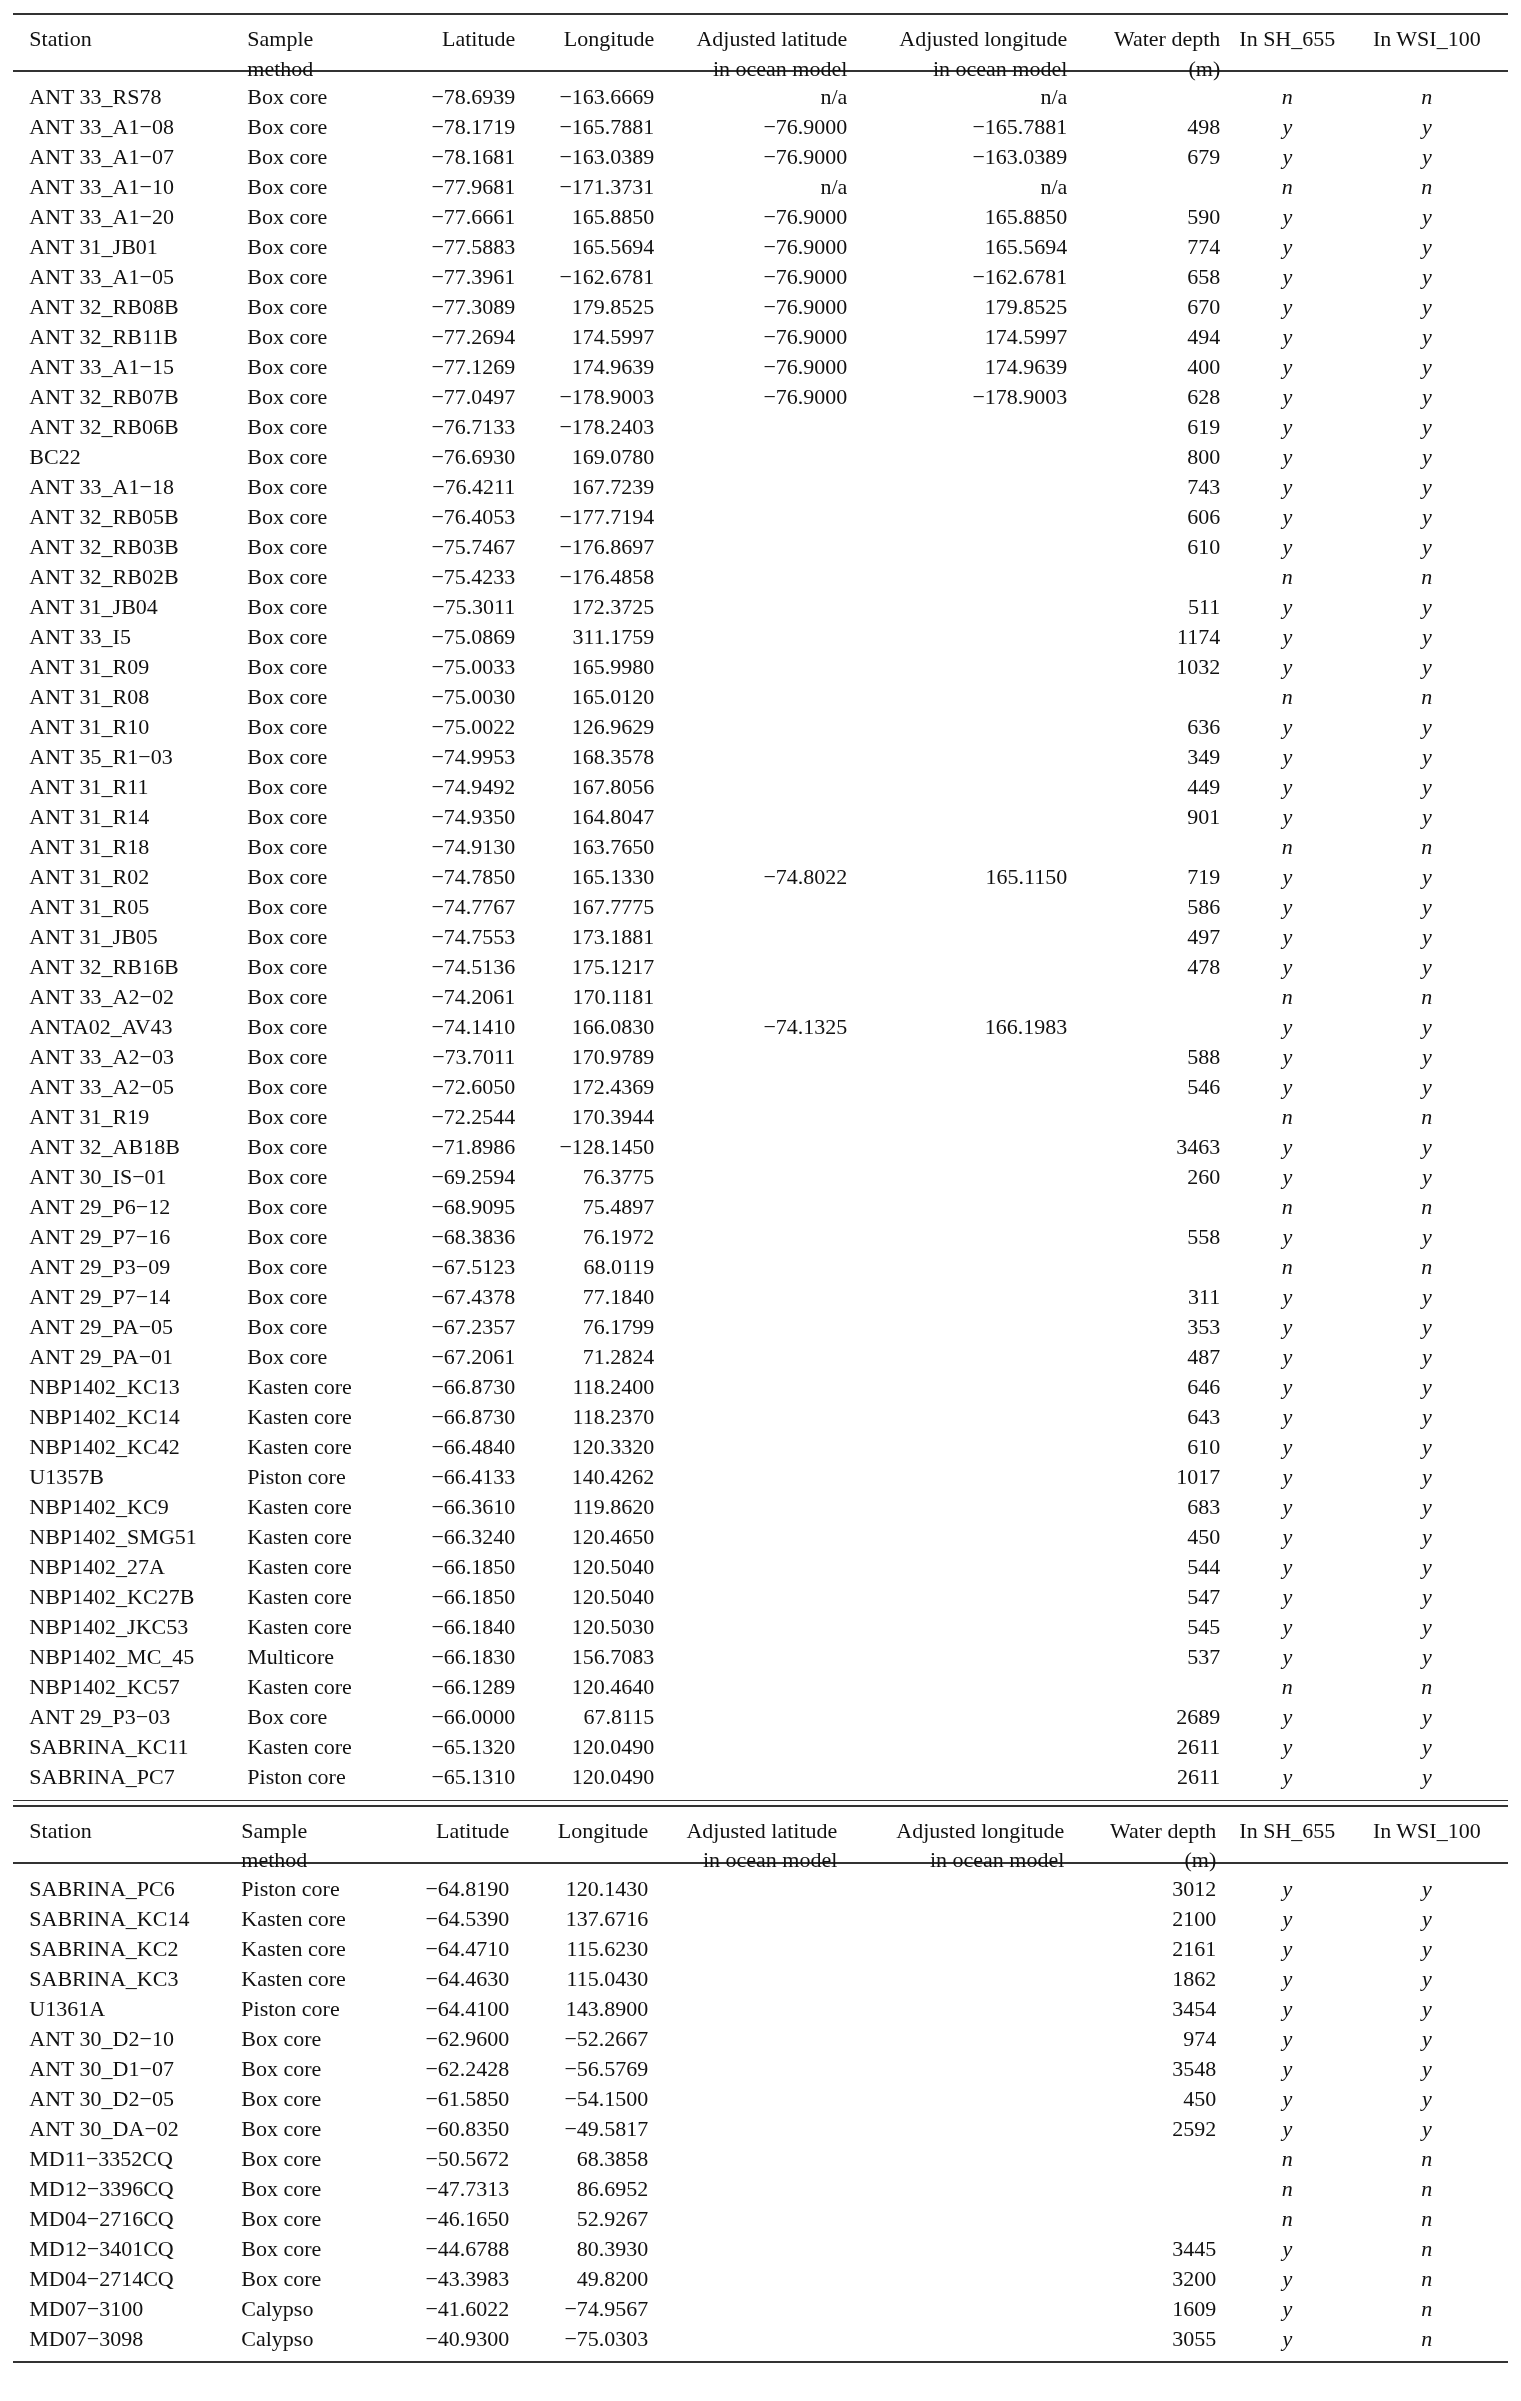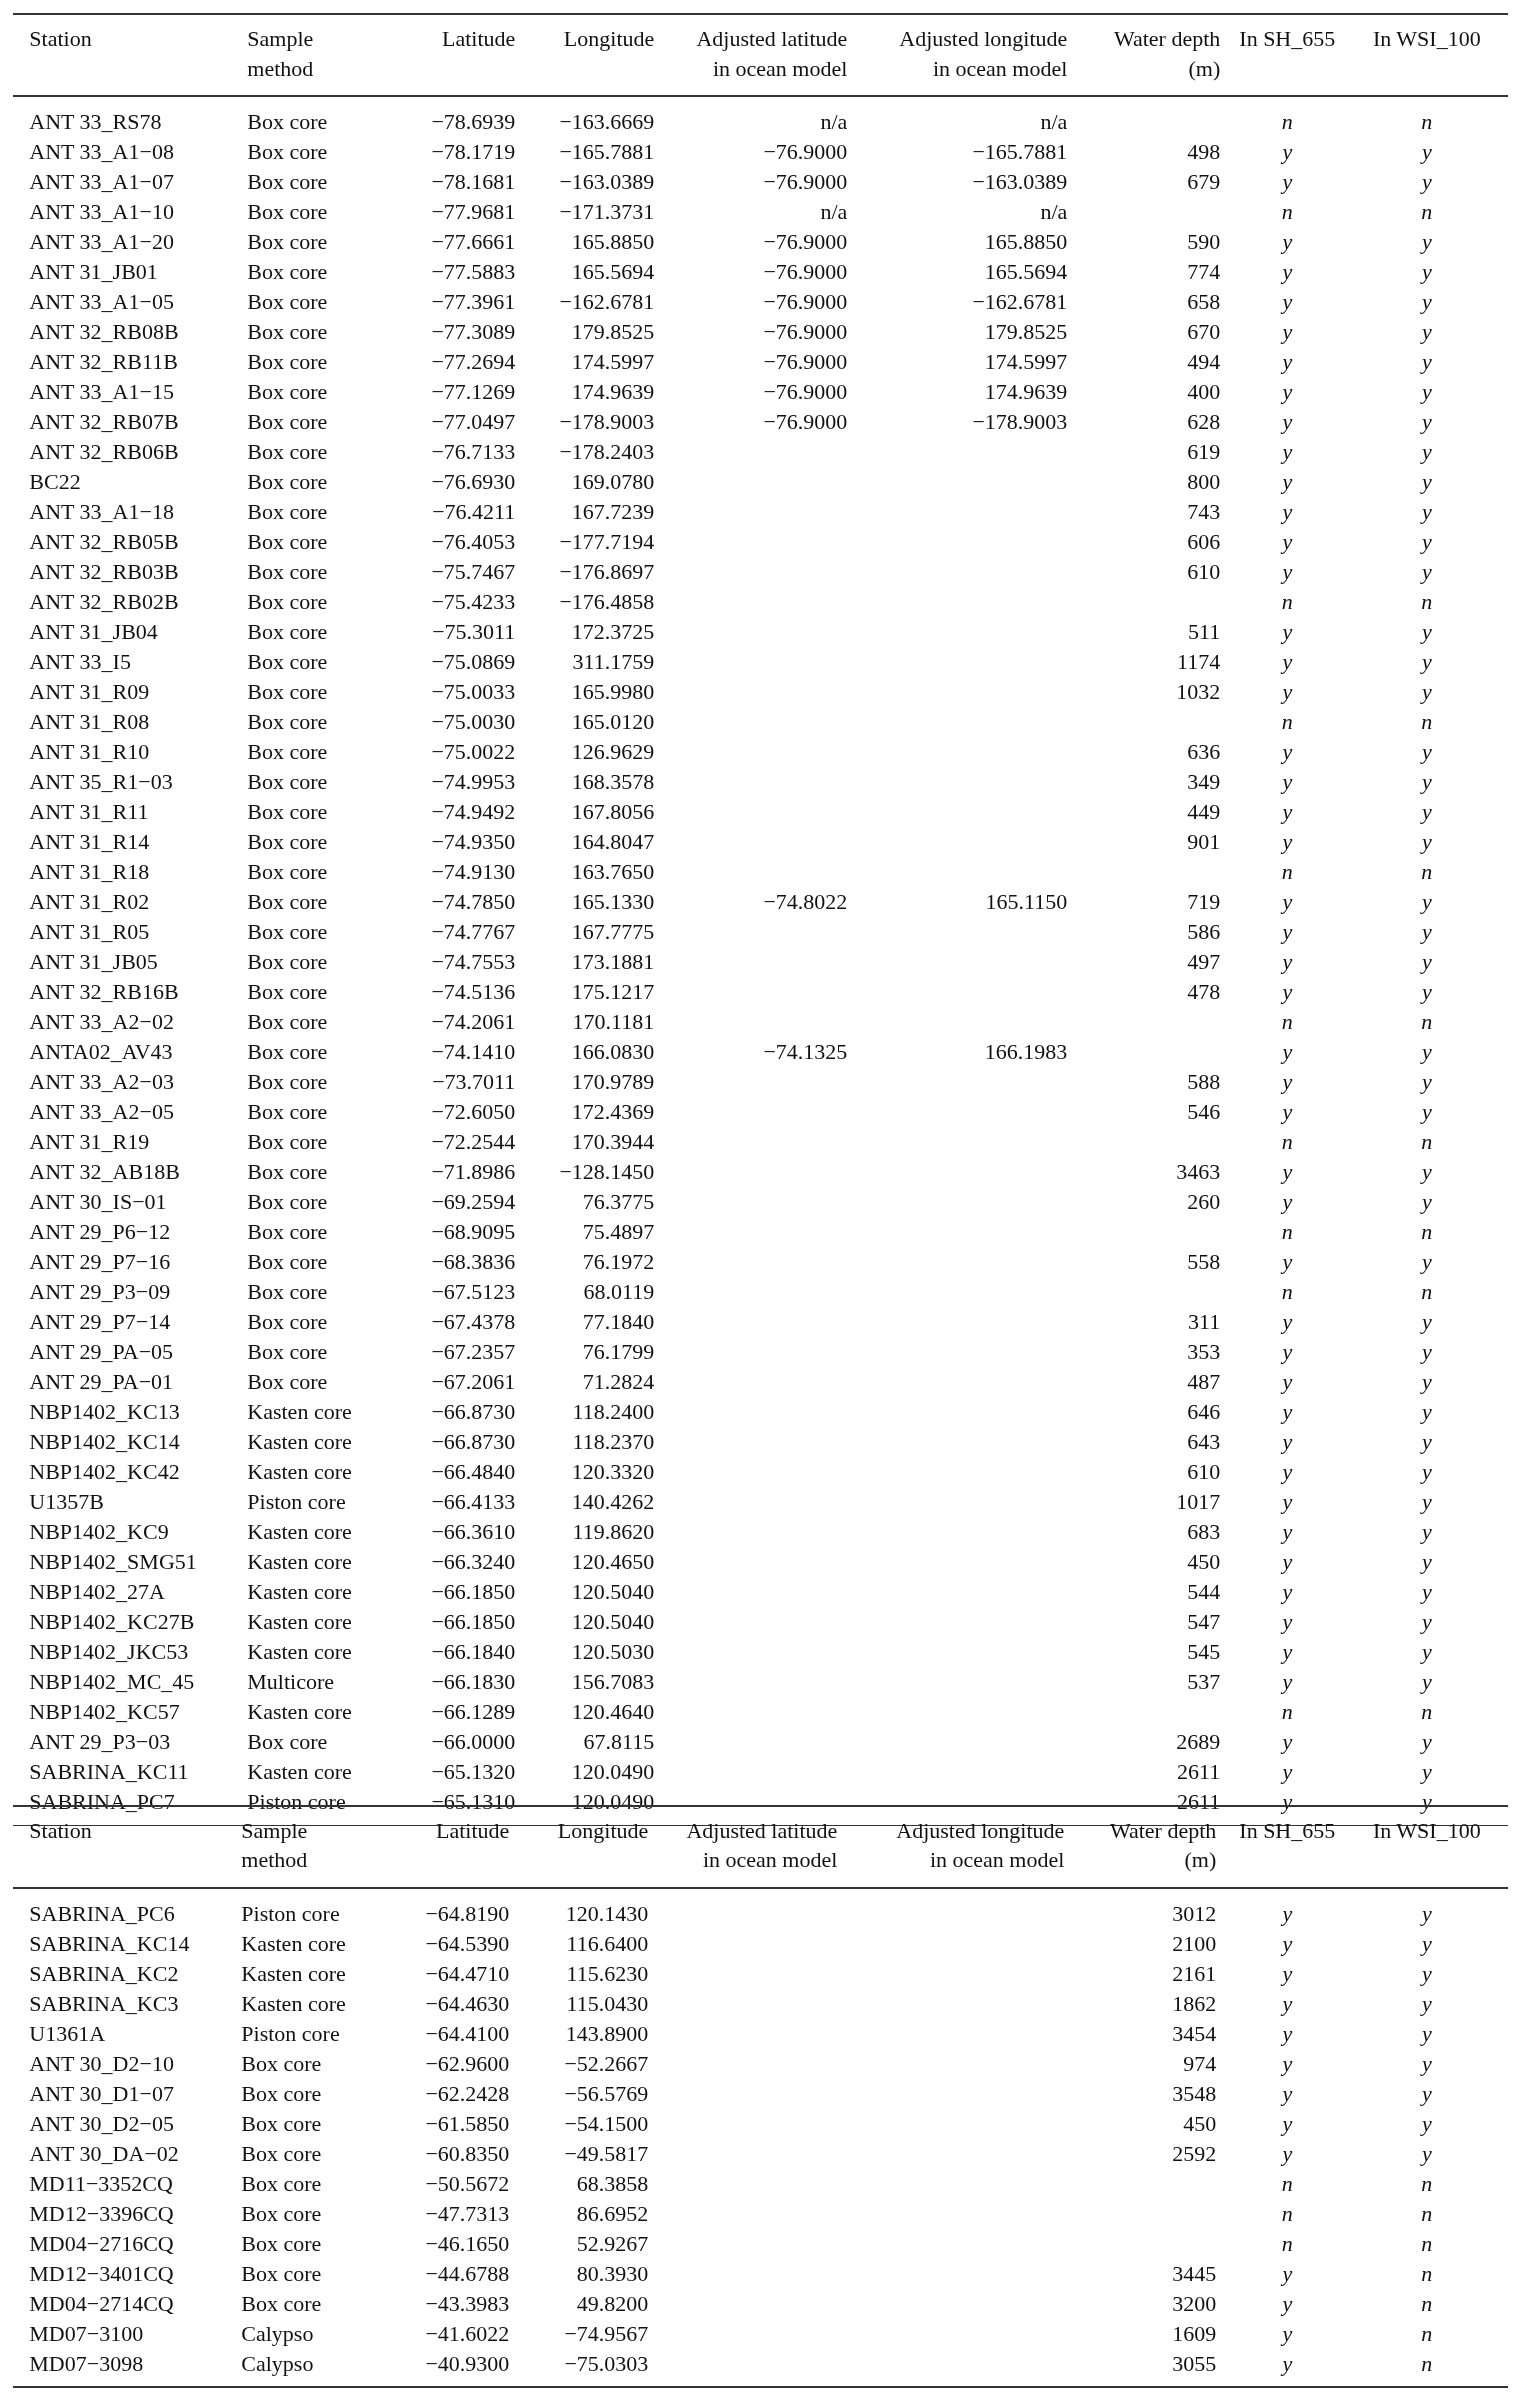--- a/index.html
+++ b/index.html
@@ -4,21 +4,21 @@
 <style>
   html, body { margin: 0; padding: 0; background: #ffffff; }
   body {
     width: 1522px; height: 2401px; position: relative; overflow: hidden;
     font-family: "Liberation Serif", "DejaVu Serif", serif;
     color: #111111;
   }
   .tbl { position: absolute; left: 13.3px; width: 1495px; }
   .rule { height: 2.2px; background: #333; width: 100%; }
   .rule.thin { height: 1.5px; }
-  .hdr { position: relative; height: 80px; font-size: 22px; line-height: 29.4px; }
+  .hdr { position: relative; height: 55px; font-size: 22px; line-height: 29.4px; }
   .row { position: relative; height: 30px; font-size: 22px; line-height: 29.4px; }
   .c { position: absolute; top: 0; white-space: nowrap; }
   .c.l { text-align: left; }
   .c.r { text-align: right; }
   .c.ctr { text-align: center; }
   .hdr .c { top: 8.8px; }
   .it { font-style: italic; }
   
   .col-station { left: 16px; width: 221px; }
   .col-method { left: 234px; width: 147px; }
@@ -756,21 +756,21 @@
         <div class="c r col-alat"></div>
         <div class="c r col-alon"></div>
         <div class="c r col-depth">3012</div>
         <div class="c ctr col-sh it">y</div>
         <div class="c ctr col-wsi it">y</div>
       </div>
       <div class="row">
         <div class="c l col-station">SABRINA_KC14</div>
         <div class="c l col-method">Kasten core</div>
         <div class="c r col-lat">−64.5390</div>
-        <div class="c r col-lon">116.6400</div>
+        <div class="c r col-lon">137.6716</div>
         <div class="c r col-alat"></div>
         <div class="c r col-alon"></div>
         <div class="c r col-depth">2100</div>
         <div class="c ctr col-sh it">y</div>
         <div class="c ctr col-wsi it">y</div>
       </div>
       <div class="row">
         <div class="c l col-station">SABRINA_KC2</div>
         <div class="c l col-method">Kasten core</div>
         <div class="c r col-lat">−64.4710</div>

